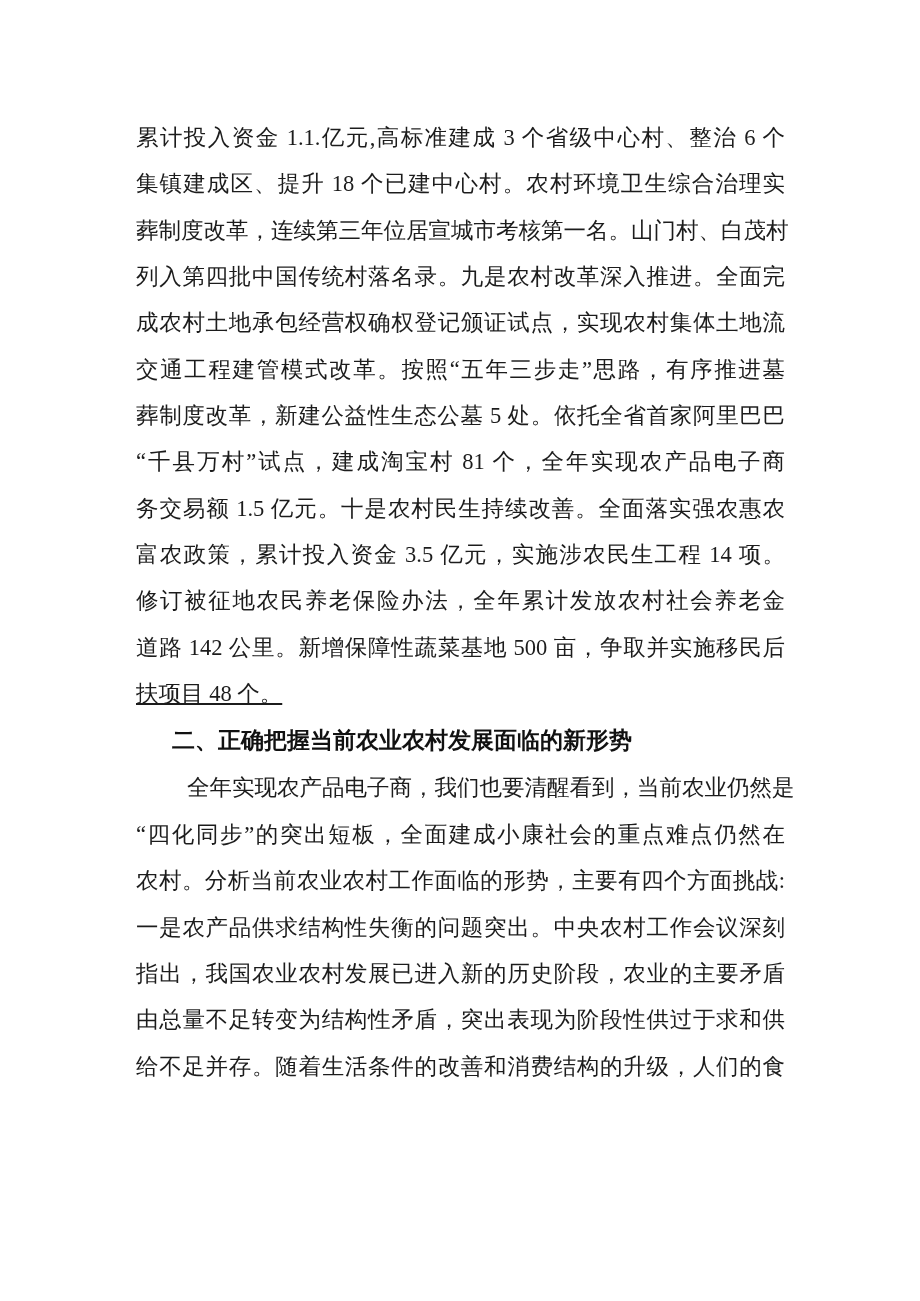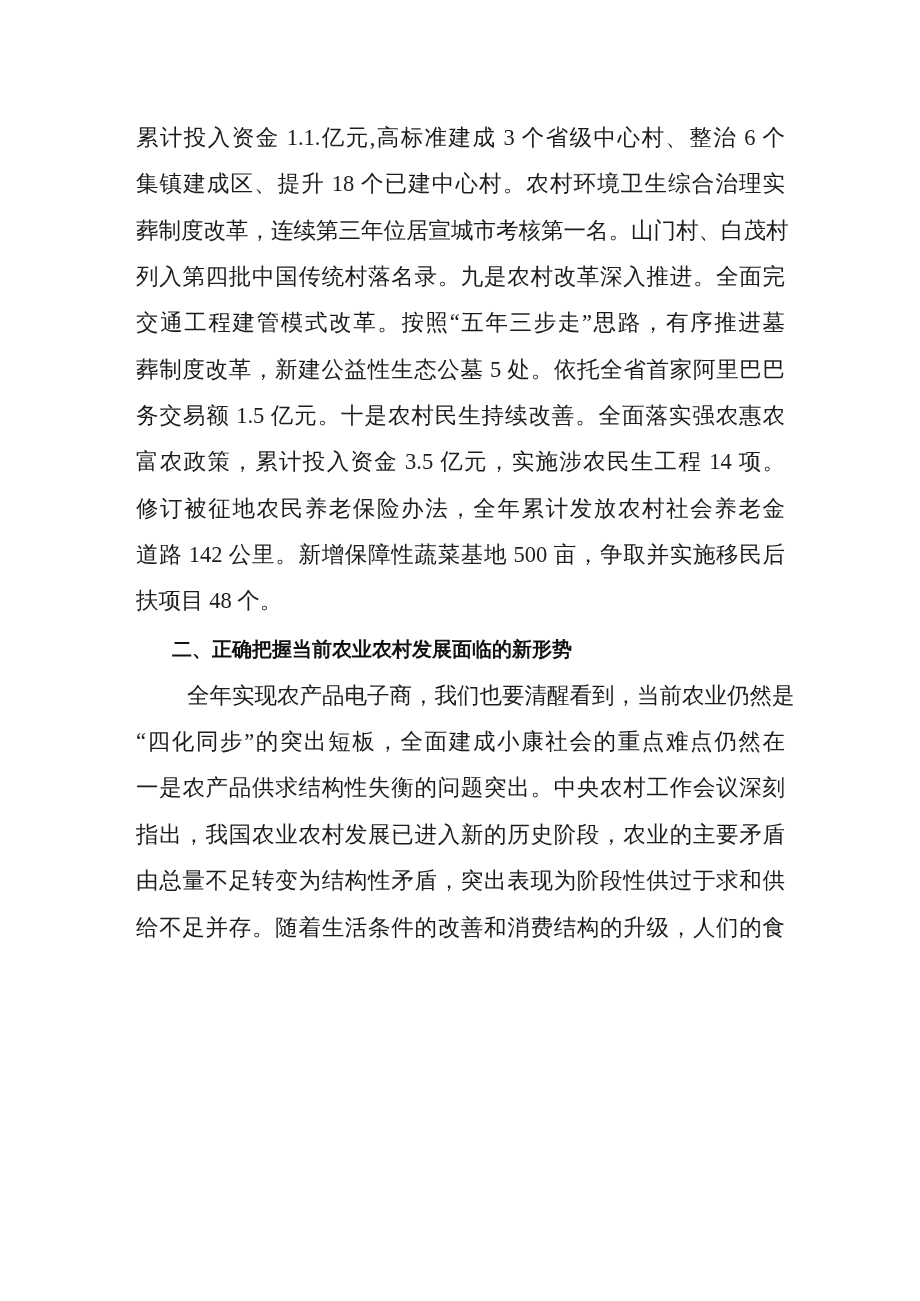--- a/index.html
+++ b/index.html
@@ -27,59 +27,63 @@
     white-space: nowrap;          
     text-align: justify;
     text-align-last: justify;
     text-justify: inter-character;
     letter-spacing: 0;
     color: #1c1c1c;
   }
   .line.no-stretch {
     text-align: center;
     text-align-last: left;
+    text-decoration: underline;
   }
   .line.indent-first {
     text-indent: 51px;
   }
   .section-heading {
-    font-size: 20px;
+    font-size: 23px;
     font-weight: 700;
     line-height: 48px;
     height: 48px;
     padding-left: 36px;
     white-space: nowrap;
     color: #111111;
   }
 </style>
 </head>
 <body>
 
 <div class="page">
   <div class="textblock">
 
     <div>
       <div class="line">累计投入资金 1.1.亿元,高标准建成 3 个省级中心村、整治 6 个</div>
       <div class="line">集镇建成区、提升 18 个已建中心村。农村环境卫生综合治理实</div>
       <div class="line">葬制度改革，连续第三年位居宣城市考核第一名。山门村、白茂村</div>
       <div class="line">列入第四批中国传统村落名录。九是农村改革深入推进。全面完</div>
+      <div class="line">成农村土地承包经营权确权登记颁证试点，实现农村集体土地流</div>
       <div class="line">交通工程建管模式改革。按照“五年三步走”思路，有序推进墓</div>
       <div class="line">葬制度改革，新建公益性生态公墓 5 处。依托全省首家阿里巴巴</div>
+      <div class="line">“千县万村”试点，建成淘宝村 81 个，全年实现农产品电子商</div>
       <div class="line">务交易额 1.5 亿元。十是农村民生持续改善。全面落实强农惠农</div>
       <div class="line">富农政策，累计投入资金 3.5 亿元，实施涉农民生工程 14 项。</div>
       <div class="line">修订被征地农民养老保险办法，全年累计发放农村社会养老金</div>
       <div class="line">道路 142 公里。新增保障性蔬菜基地 500 亩，争取并实施移民后</div>
       <div class="line no-stretch">扶项目 48 个。</div>
     </div>
 
     <div class="section-heading">二、正确把握当前农业农村发展面临的新形势</div>
 
     <div>
       <div class="line indent-first">全年实现农产品电子商，我们也要清醒看到，当前农业仍然是</div>
       <div class="line">“四化同步”的突出短板，全面建成小康社会的重点难点仍然在</div>
+      <div class="line">农村。分析当前农业农村工作面临的形势，主要有四个方面挑战:</div>
       <div class="line">一是农产品供求结构性失衡的问题突出。中央农村工作会议深刻</div>
       <div class="line">指出，我国农业农村发展已进入新的历史阶段，农业的主要矛盾</div>
       <div class="line">由总量不足转变为结构性矛盾，突出表现为阶段性供过于求和供</div>
       <div class="line">给不足并存。随着生活条件的改善和消费结构的升级，人们的食</div>
     </div>
 
   </div>
 </div>
 
 </body></html>

